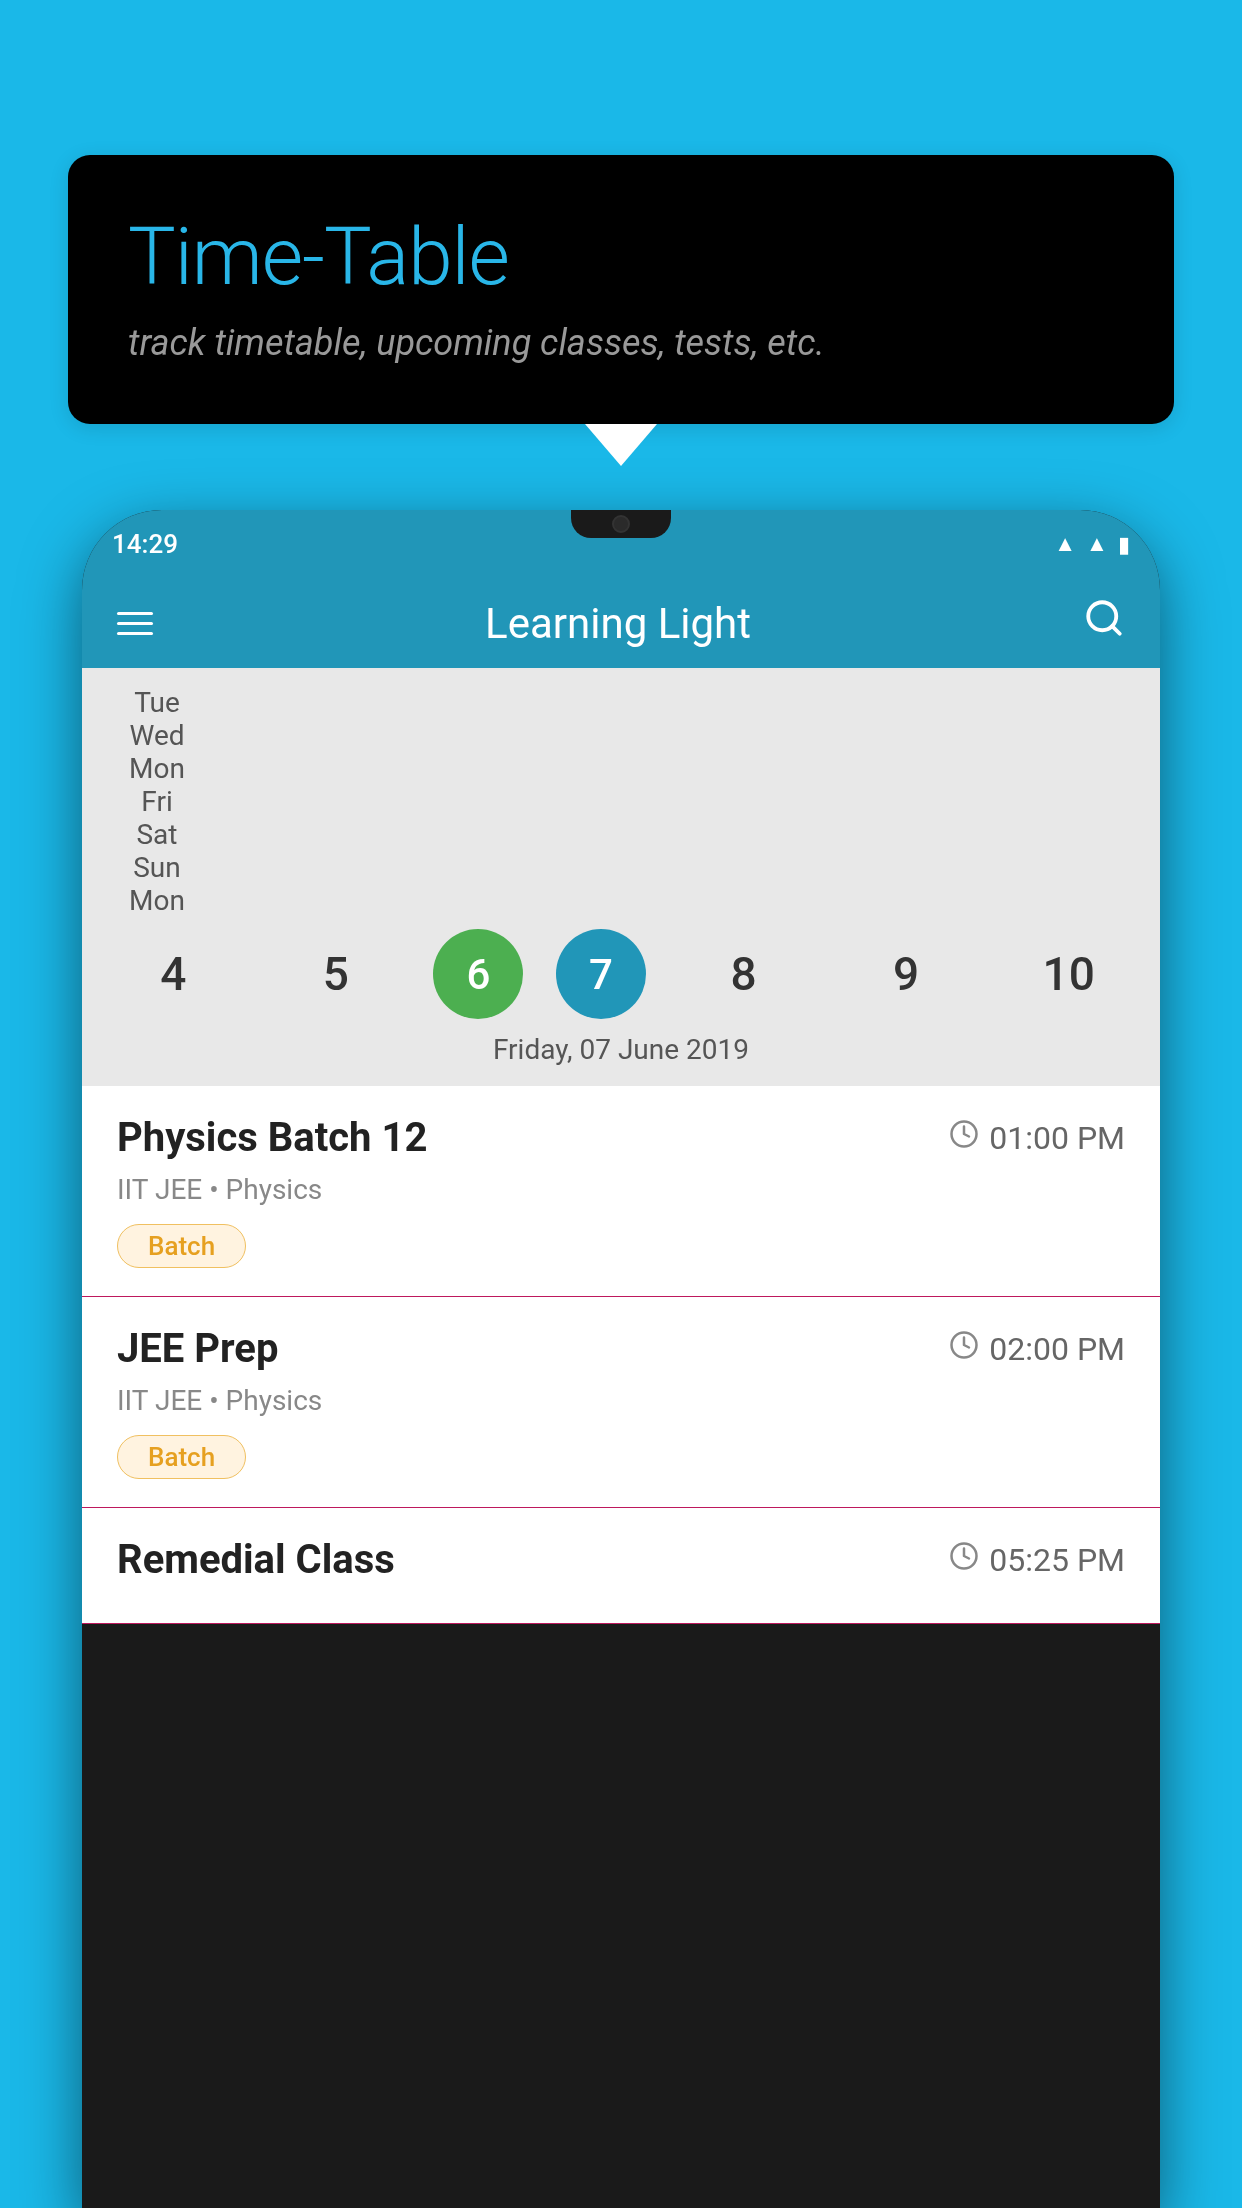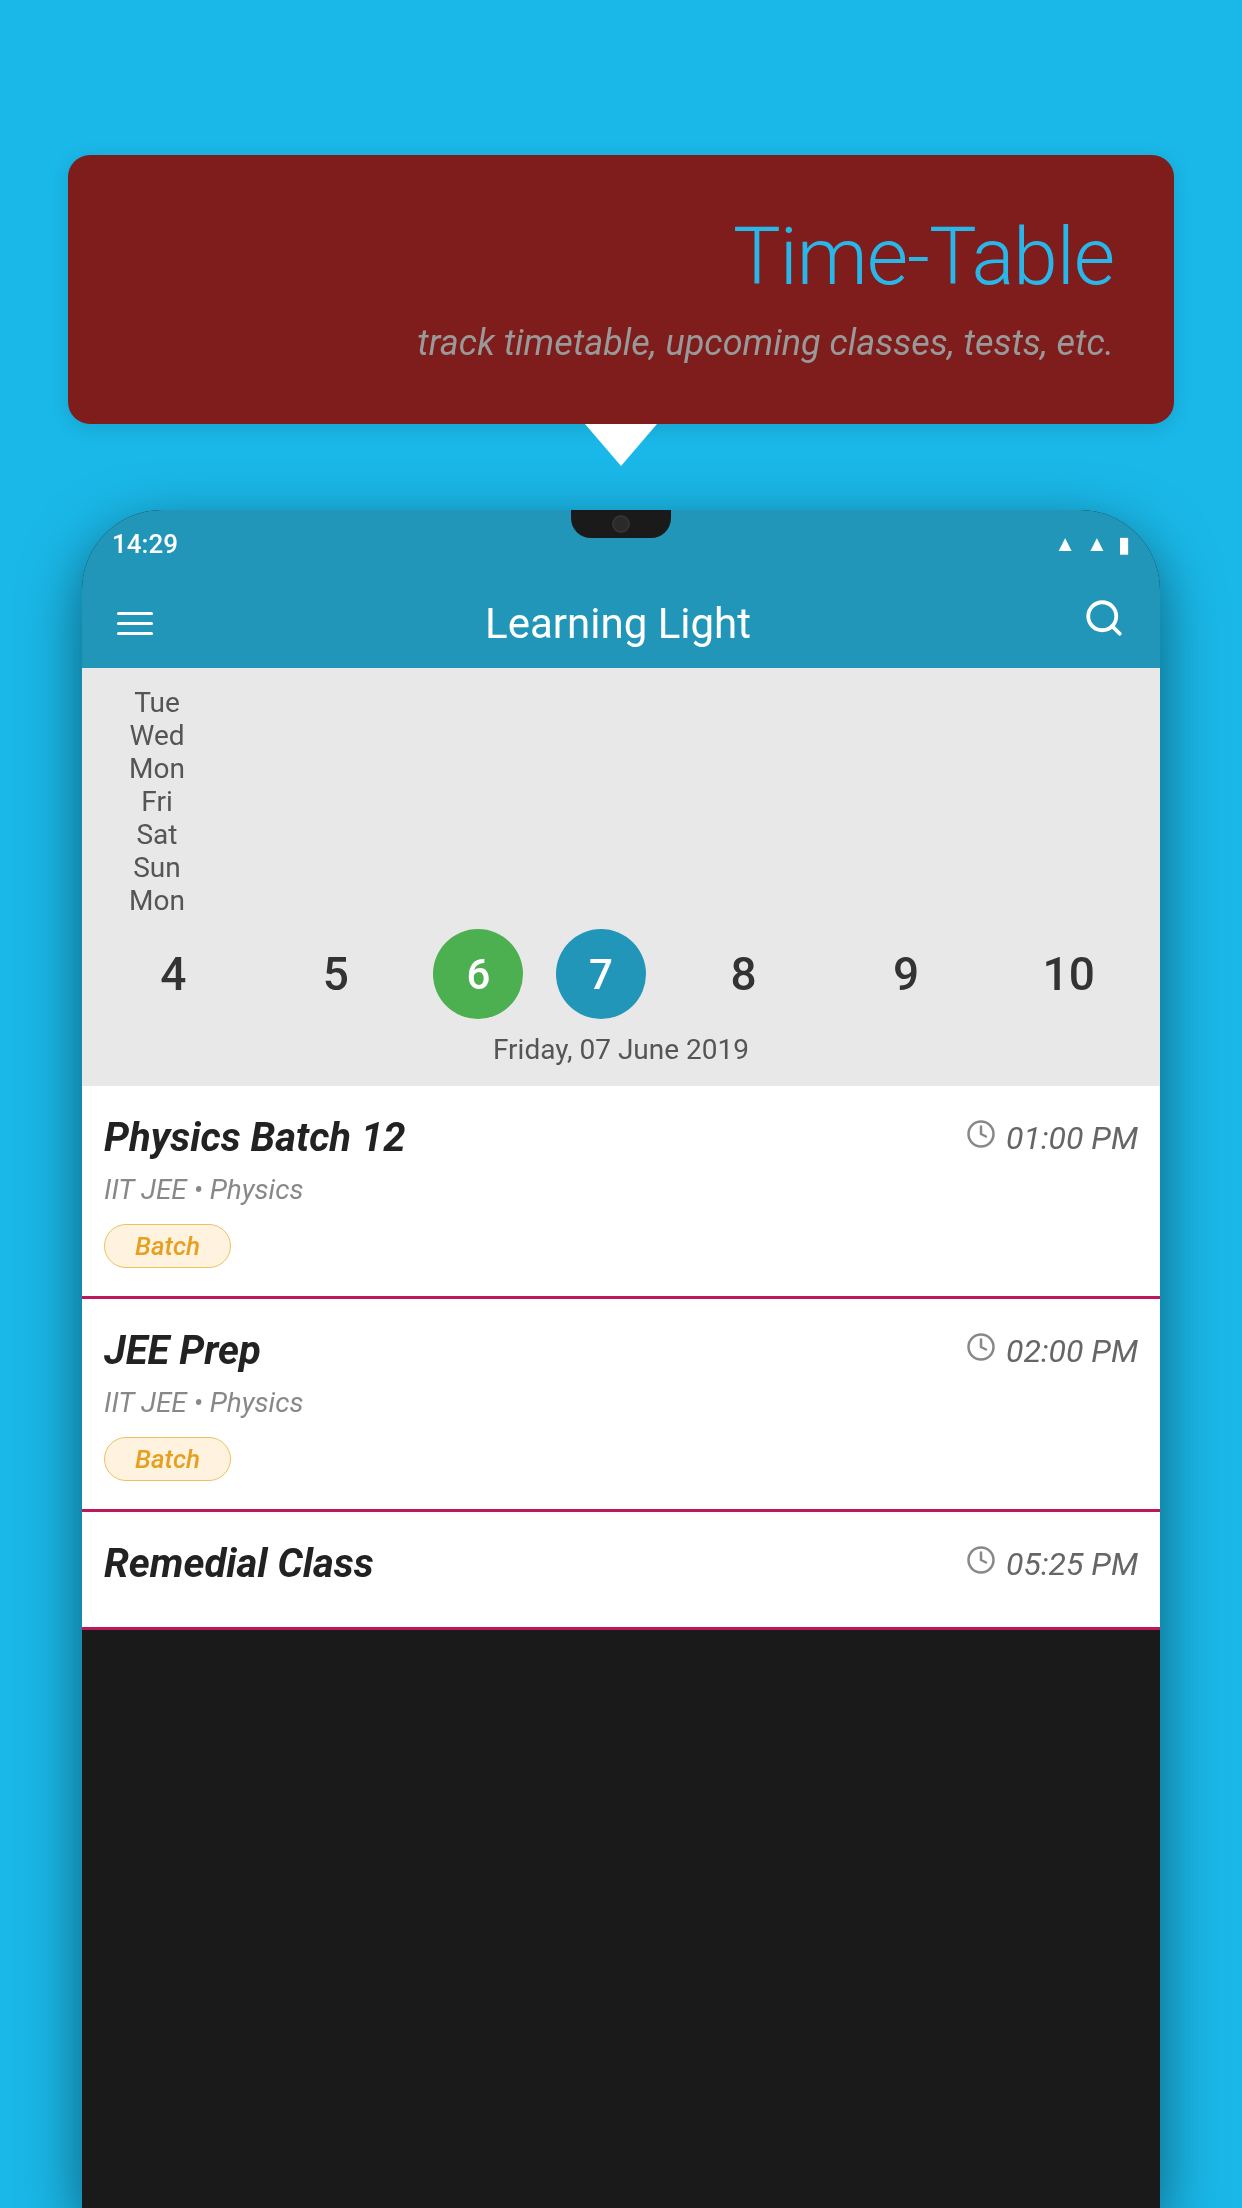--- a/index.html
+++ b/index.html
@@ -16,24 +16,24 @@
 
     
     .speech-bubble-wrapper {
       position: absolute;
       top: 155px;
       left: 68px;
       right: 68px;
     }
 
     .speech-bubble {
-      background: #7f1d1d;
+      background: #000000;
       border-radius: 22px;
       padding: 55px 60px 60px;
-      text-align: right;
+      text-align: left;
       box-shadow: 0 4px 20px rgba(0,0,0,0.12);
     }
 
     .speech-bubble-title {
       font-size: 80px;
       font-weight: 300;
       color: #29b6e8;
       letter-spacing: -1px;
       margin-bottom: 18px;
     }
@@ -221,23 +221,22 @@
     }
 
     
     .class-list {
       background: #f5f5f5;
       overflow-y: auto;
     }
 
     .class-item {
       background: #fff;
-      border-bottom: 3px solid #be185d;
-      padding: 28px 22px;
-      font-style: italic;
+      border-bottom: 1px solid #be185d;
+      padding: 28px 35px;
     }
 
     .class-item-header {
       display: flex;
       justify-content: space-between;
       align-items: center;
       margin-bottom: 12px;
     }
 
     .class-name {

